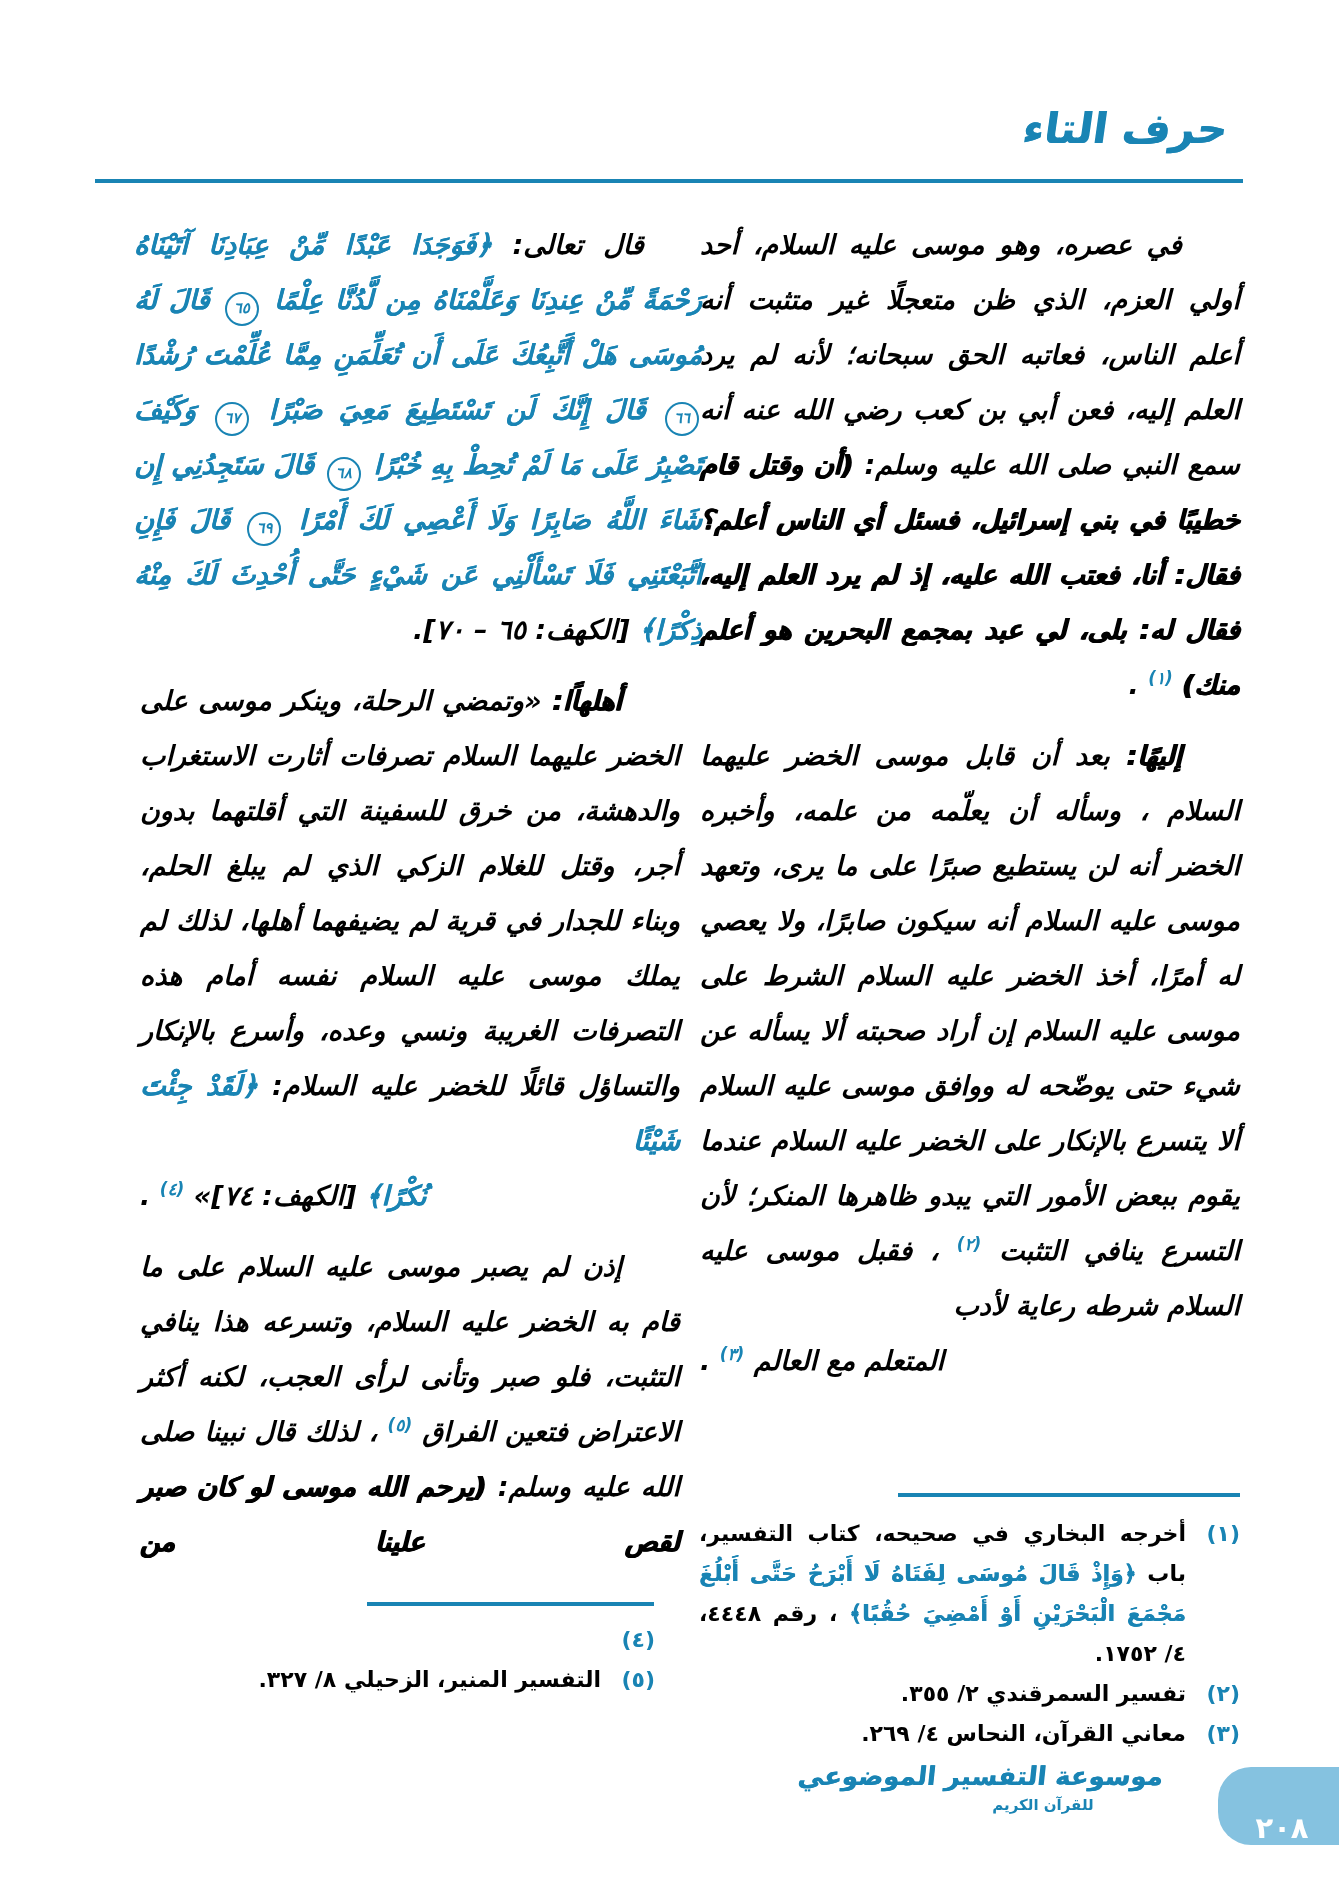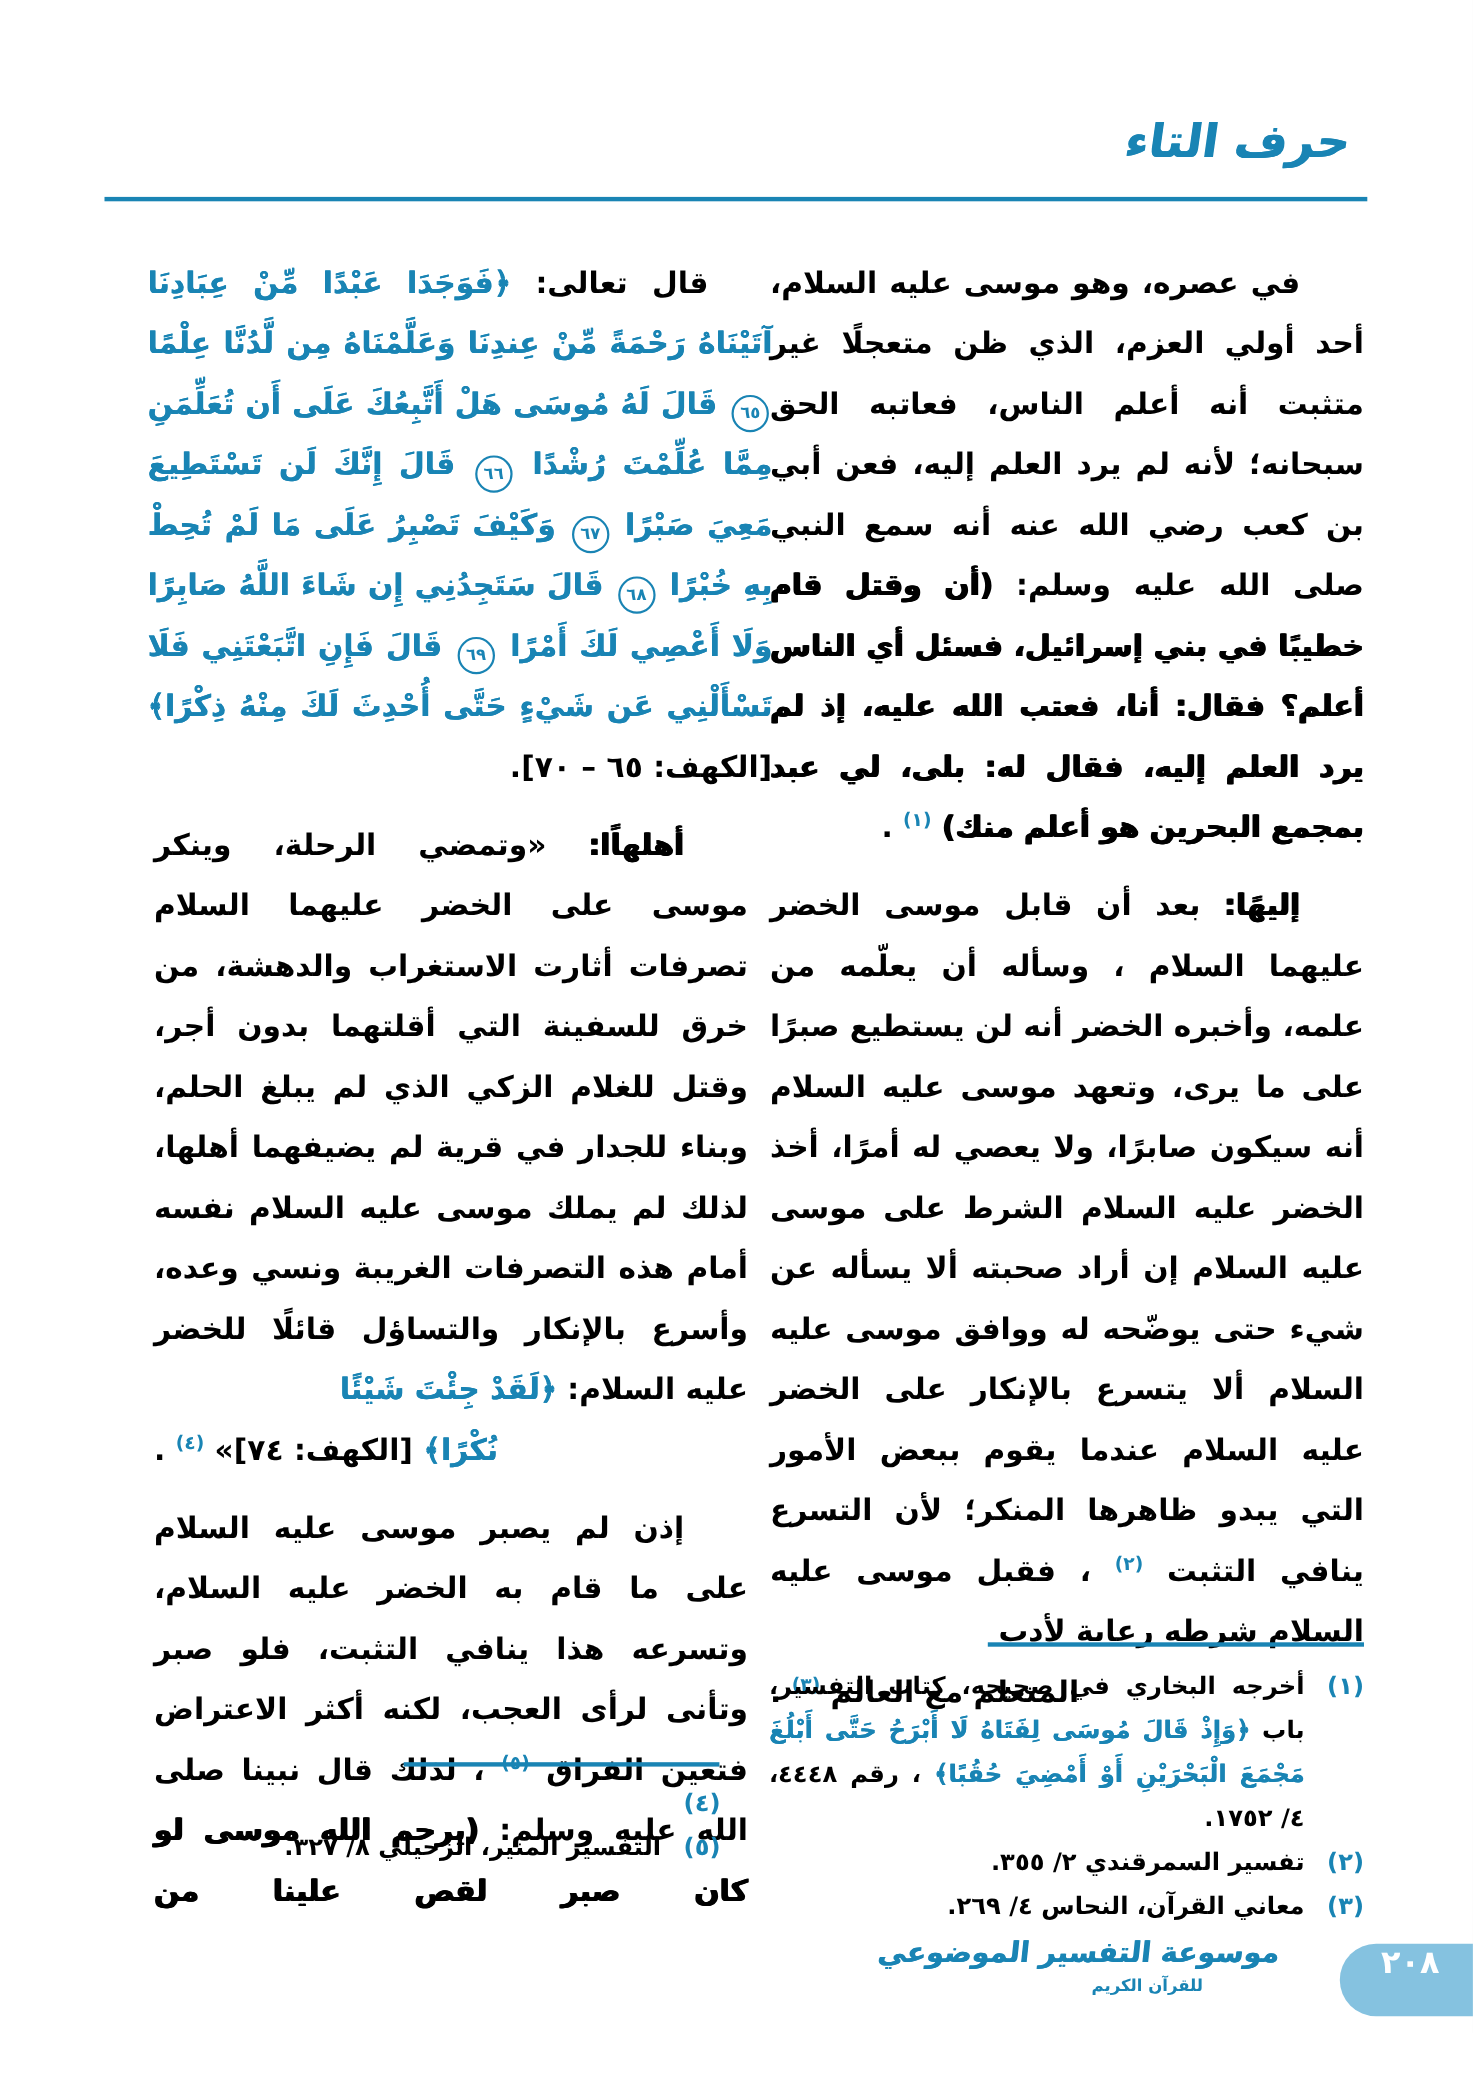--- a/index.html
+++ b/index.html
@@ -25,23 +25,23 @@
     transform:skewX(-8deg);
     text-shadow:0.6px 0 0 currentColor;
     direction:rtl;
   }
   .header-rule{
     position:absolute;top:179px;left:95px;
     width:1148px;height:4px;background:var(--teal);
   }
   
   .col{
-    position:absolute;top:230px;width:540px;
+    position:absolute;top:217px;width:540px;
     direction:rtl;text-align:justify;
-    font-size:27px;font-weight:bold;line-height:55px;
+    font-size:27px;font-weight:bold;line-height:55px;font-style:italic;
   }
   .col-right{right:99px;}
   .col-left{left:140px;}
   .para{margin:0;text-indent:58px;}
   .para + .para{margin-top:16px;}
   .para.align-left{text-align:left;text-indent:0;margin-top:0;}
   .para.justify-last{text-align-last:justify;}
   .heavy{text-shadow:0.7px 0 0 currentColor,-0.7px 0 0 currentColor;}
   .quran{color:var(--teal);text-shadow:0.4px 0 0 currentColor;}
   .quran-block{line-height:55px;margin-left:-6px;margin-right:-22px;}
@@ -79,24 +79,24 @@
   }
   .logo-line1{
     font-size:26px;line-height:36px;
     transform:skewX(-6deg);
     text-shadow:0.6px 0 0 currentColor;
     white-space:nowrap;
   }
   .logo-line2{font-size:15px;line-height:22px;}
   .page-pill{
     position:absolute;top:1767px;right:0;
-    width:121px;height:66px;
+    width:121px;height:78px;
     background:var(--pill);
     border-radius:33px 0 0 33px;
-    display:flex;align-items:flex-start;justify-content:center;
+    display:flex;align-items:flex-end;justify-content:center;
     color:#ffffff;font-size:29px;font-weight:bold;
     letter-spacing:7px;padding-left:7px;box-sizing:border-box;
     direction:rtl;
   }
 </style>
 </head>
 <body>
 
 <div class="page">
 

